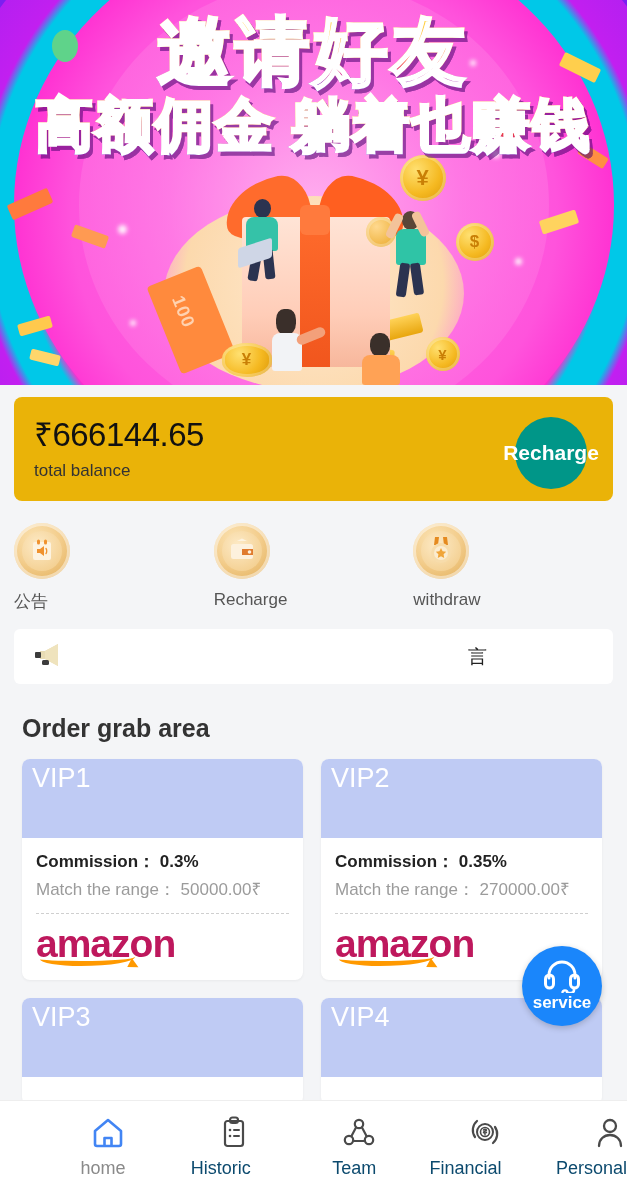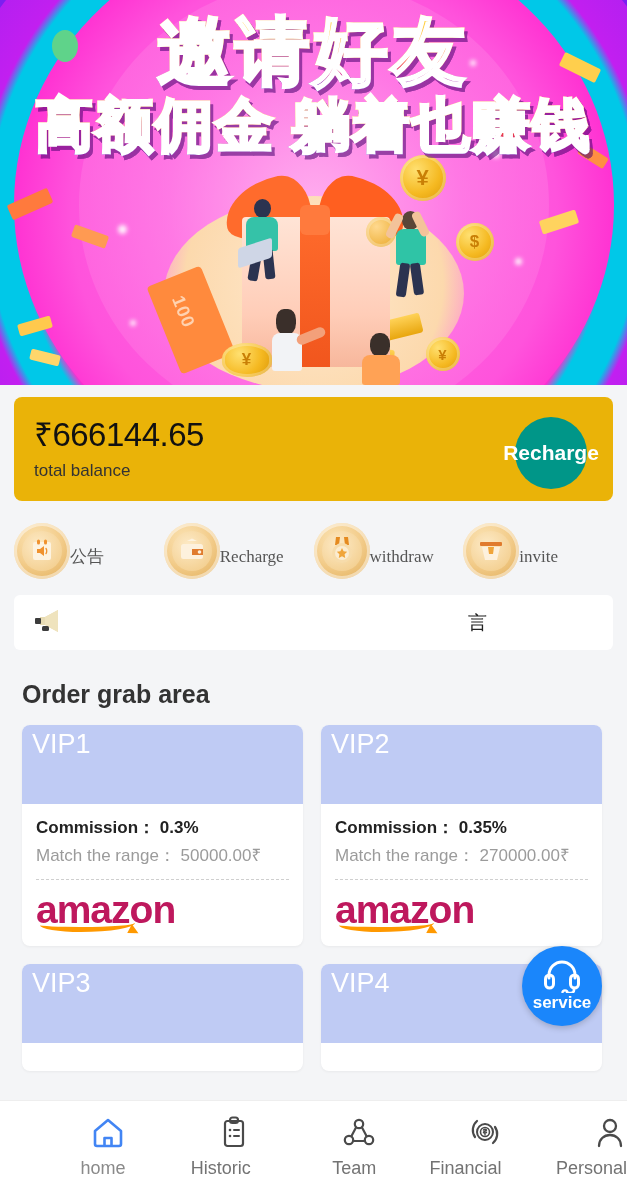--- a/index.html
+++ b/index.html
@@ -91,21 +91,21 @@
   .recharge-btn {
     position:absolute; right:26px; top:20px;
     width:72px; height:72px; border-radius:50%; background:#009688;
     display:flex; align-items:center; justify-content:center;
     color:#fff; font-size:21px; font-weight:bold; border:none; cursor:pointer;
     white-space:nowrap; overflow:visible;
   }
 
   
   .quick-row { display:flex; margin:22px 0 0 0; padding:0 14px; }
-  .quick-item { flex:1; display:flex; align-items:center; cursor:pointer;font-family:Liberation Serif, serif; }
+  .quick-item { flex:1; display:flex; flex-direction:column; align-items:flex-start; cursor:pointer; }
   .coin-icon {
     width:56px; height:56px; border-radius:50%;
     background: radial-gradient(circle at 38% 30%, #fbe3b4 0%, #f3cd8c 48%, #e0ab55 100%);
     box-shadow: inset 0 0 0 3px rgba(255,255,255,.45);
     display:flex; align-items:center; justify-content:center;
   }
   .coin-inner { width:40px; height:40px; border-radius:50%;
     background: radial-gradient(circle at 40% 35%, #fdeac6, #f1c984);
     display:flex; align-items:center; justify-content:center; }
   .quick-label { margin-top:11px; font-size:17px; color:#555; }
@@ -151,21 +151,21 @@
   }
   .service-fab .lbl { color:#fff; font-size:17px; font-weight:bold; margin-top:-4px; }
 
   
   .bottom-nav {
     position:absolute; left:0; bottom:0; width:627px; height:94px; background:#fff;
     display:flex; align-items:center; border-top:1px solid #eee; z-index:50;
   }
   .nav-item { flex:1; display:flex; flex-direction:column; align-items:flex-end;
       cursor:pointer; gap:6px; }
-  .nav-label { font-size:18px; color:#737373; }
+  .nav-label { font-size:18px; color:#0c4a6e; }
   .nav-item.active .nav-label { color:#8a8a8a; }
 </style>
 </head>
 <body>
 
 <div class="app">
 
   <div class="banner">
     <div class="arc arc1"></div>
     <div class="arc arc2"></div>
@@ -298,32 +298,20 @@
             <path d="M16 0h4l1 8h-4z" fill="#e58a1f"></path>
             <circle cx="14" cy="16" r="10" fill="#f7dcab"></circle>
             <circle cx="14" cy="16" r="7" fill="#fbecd0"></circle>
             <path d="M14 11l1.6 3.3 3.6.5-2.6 2.5.6 3.6-3.2-1.7-3.2 1.7.6-3.6L8.8 14.8l3.6-.5z" fill="#f0a53a"></path>
           </svg>
         </div>
       </div>
       <div class="quick-label">withdraw</div>
     </div>
 
-    <div class="quick-item">
-      <div class="coin-icon">
-        <div class="coin-inner">
-          <svg width="28" height="26" viewBox="0 0 28 26">
-            <rect x="3" y="4" width="22" height="4" rx="1" fill="#e07b2e"></rect>
-            <path d="M5 9h18l-3 13H8z" fill="#fdf1dd"></path>
-            <path d="M11 9h6l-1 7h-4z" fill="#f0a53a"></path>
-          </svg>
-        </div>
-      </div>
-      <div class="quick-label">invite</div>
-    </div>
   </div>
 
   <div class="notice-bar">
     <span>
       <svg width="34" height="28" viewBox="0 0 34 28">
         <path d="M8 10h5l13-7v22l-13-7H8z" fill="#e8dcb4"></path>
         <path d="M13 10l13-7v22l-13-7z" fill="#efe3bd"></path>
         <rect x="3" y="11" width="6" height="6" rx="1" fill="#3c3c3c"></rect>
         <rect x="10" y="19" width="7" height="5" rx="1.5" fill="#3c3c3c"></rect>
       </svg>

